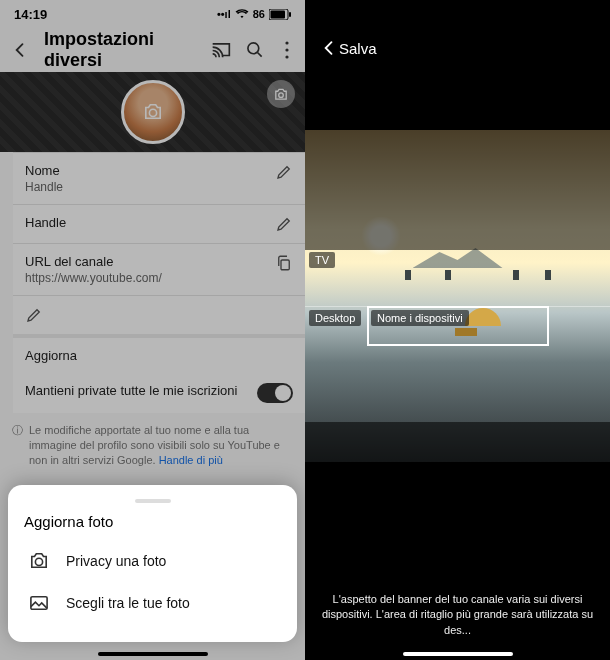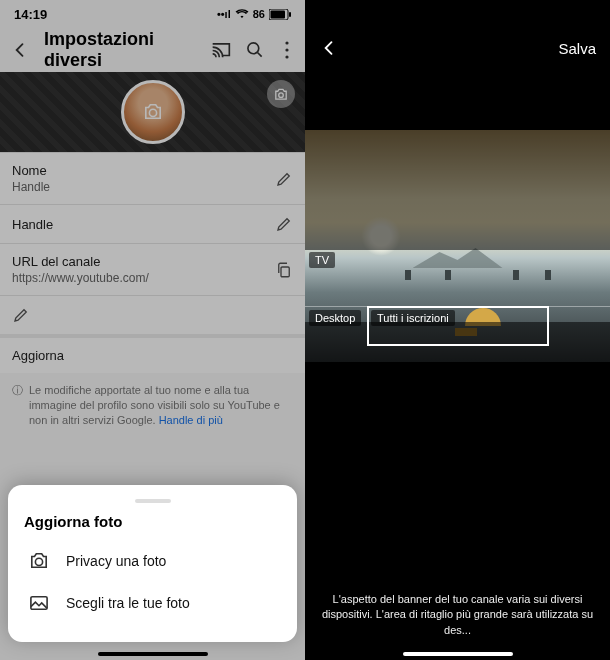--- a/index.html
+++ b/index.html
@@ -10,40 +10,40 @@
   .status-bar { height: 28px; display:flex; justify-content:space-between; align-items:center; padding:0 14px; font-size:13px; font-weight:600; color:#000; }
   .status-right { display:flex; align-items:center; gap:4px; font-size:11px;}
   .app-bar { height:44px; display:flex; align-items:center; gap:14px; padding:0 10px; color:#000; }
   .app-bar .title { font-size:18px; font-weight:600; flex:1; }
   .banner { height:80px; background:#333; position:relative; display:flex; justify-content:center; align-items:center;
     background-image: repeating-linear-gradient(45deg,#2a2a2a 0 6px,#333 6px 12px);
   }
   .avatar { width:64px; height:64px; border-radius:50%; background: radial-gradient(circle at 50% 35%, #e8b890 0 30%, #c97d4a 60%, #6a4a2a 100%); border:3px solid #fff; position:relative;}
   .avatar-cam { position:absolute; top:50%; left:50%; transform:translate(-50%,-50%); color:#fff;}
   .banner-cam { position:absolute; top:8px; right:10px; width:28px; height:28px; border-radius:50%; background:rgba(255,255,255,0.4); display:flex; align-items:center; justify-content:center; color:#fff;}
-  .row { background:#fff; border-top:1px solid #e5e5e5; padding:10px 12px; display:flex; align-items:center; color:#111;}
+  .row { background:#fff; border-top:1px solid #e5e5e5; padding:10px 12px; display:flex; align-items:flex-start; color:#111;margin-left:13px;}
   .row .col { flex:1; }
   .row .lbl { font-size:13px; color:#222; }
   .row .val { font-size:12px; color:#666; margin-top:2px;}
   .row .act { color:#555; }
   .toggle { width:36px; height:20px; border-radius:10px; background:#333; position:relative;}
   .toggle::after { content:""; position:absolute; right:2px; top:2px; width:16px; height:16px; border-radius:50%; background:#fff;}
   .info { padding:10px 12px; font-size:11px; color:#777; display:flex; gap:6px; line-height:1.35;}
   .info a { color:#1a73e8; text-decoration:none;}
   .sheet { position:absolute; left:8px; right:8px; bottom:18px; background:#fff; border-radius:14px; padding:14px 16px 18px; z-index:10; box-shadow:0 -2px 20px rgba(0,0,0,0.25);}
   .sheet .grab { width:36px; height:4px; background:#ddd; border-radius:2px; margin:0 auto 10px;}
-  .sheet h3 { font-size:15px; font-weight:700; margin-bottom:10px;}
+  .sheet h3 { font-size:15px; font-weight:400; margin-bottom:10px;}
   .sheet .opt { display:flex; align-items:center; gap:16px; padding:12px 4px; font-size:14px; color:#111;}
   .home-ind { position:absolute; bottom:4px; left:50%; transform:translateX(-50%); width:110px; height:4px; border-radius:3px; background:#000; z-index:20;}
   .right { background:#000; color:#fff; }
   .r-status { height:28px; }
-  .r-bar { height:40px; display:flex; align-items:center; justify-content:space-between; padding:0 14px; }
+  .r-bar { height:40px; display:flex; align-items:center; justify-content:flex-start; padding:0 14px; }
   .r-back { color:#fff; }
   .r-save { font-size:15px; font-weight:500;}
-  .crop-area { position:absolute; top:130px; left:0; right:0; height:232px;
+  .crop-area { position:absolute; top:130px; left:0; right:0; height:332px;
     background: linear-gradient(to bottom,#a38a5a 0%,#f8edc4 30%,#fff3c8 40%,#b9c6c7 55%,#6b7a7d 70%,#2b3032 100%);
   }
   .sun { position:absolute; left:56px; top:86px; width:40px; height:40px; border-radius:50%; background:radial-gradient(circle,#fffef0 0%,#fffef0 35%,rgba(255,254,240,0) 70%); }
   .mountain { position:absolute; left:50%; top:118px; transform:translateX(-50%); width:90px; height:20px; background:#6d7a7a; clip-path:polygon(0 100%,30% 20%,50% 60%,70% 0,100% 100%); opacity:0.7;}
   .boat { position:absolute; top:140px; width:6px; height:10px; background:#3a4344;}
   .umbrella { position:absolute; left:160px; top:178px; width:36px; height:18px; background:#d4a848; border-radius:18px 18px 0 0 / 18px 18px 0 0;}
   .chair { position:absolute; left:150px; top:198px; width:22px; height:8px; background:#a07828;}
   .crop-dim { position:absolute; left:0; right:0; background:rgba(0,0,0,0.55); }
   .crop-label { position:absolute; font-size:11px; background:rgba(0,0,0,0.55); color:#fff; padding:2px 6px; border-radius:2px;}
   .crop-line { position:absolute; left:0; right:0; height:1px; background:rgba(255,255,255,0.4);}
@@ -161,20 +161,26 @@
     <span class="act">
         <svg width="18" height="18" viewBox="0 0 24 24">
           <path d="M4 20l1-4L16 5l3 3L8 19l-4 1z" fill="none" stroke="#555" stroke-width="1.8"></path>
         </svg>
       </span>
   </div>
 
   <div class="row" style="border-top:4px solid #eee;">
     <div class="lbl" style="font-weight:500">Aggiorna</div>
   </div>
+  <div class="row" style="border-top:none">
+    <div class="col">
+        <div class="lbl" style="font-size:13px">Mantieni private tutte le mie iscrizioni</div>
+      </div>
+    <span class="toggle"></span>
+  </div>
 
   <div class="info">
     <span>ⓘ</span>
     <span>
       <span>Le modifiche apportate al tuo nome e alla tua immagine del profilo sono visibili solo su YouTube e non in altri servizi Google. </span>
       <a>Handle di più</a>
     </span>
   </div>
 
   <div class="overlay-dim"></div>
@@ -228,21 +234,21 @@
 
     <div class="crop-dim" style="top:0;height:120px"></div>
     <div class="crop-dim" style="bottom:0;height:40px"></div>
 
     <span class="crop-label" style="left:4px;top:122px">TV</span>
 
     <div class="crop-line" style="top:176px"></div>
     <span class="crop-label" style="left:4px;top:180px">Desktop</span>
 
     <div class="hl-frame" style="left:62px;top:176px;width:182px;height:40px"></div>
-    <span class="crop-label" style="left:66px;top:180px">Tutti i iscrizioni</span>
+    <span class="crop-label" style="left:66px;top:180px">Nome i dispositivi</span>
   </div>
 
   <div class="caption">
     <div>L'aspetto del banner del tuo canale varia sui diversi</div>
     <div>dispositivi. L'area di ritaglio più grande sarà utilizzata su des...</div>
   </div>
 
   <div class="home-ind"></div>
 </div>
 

